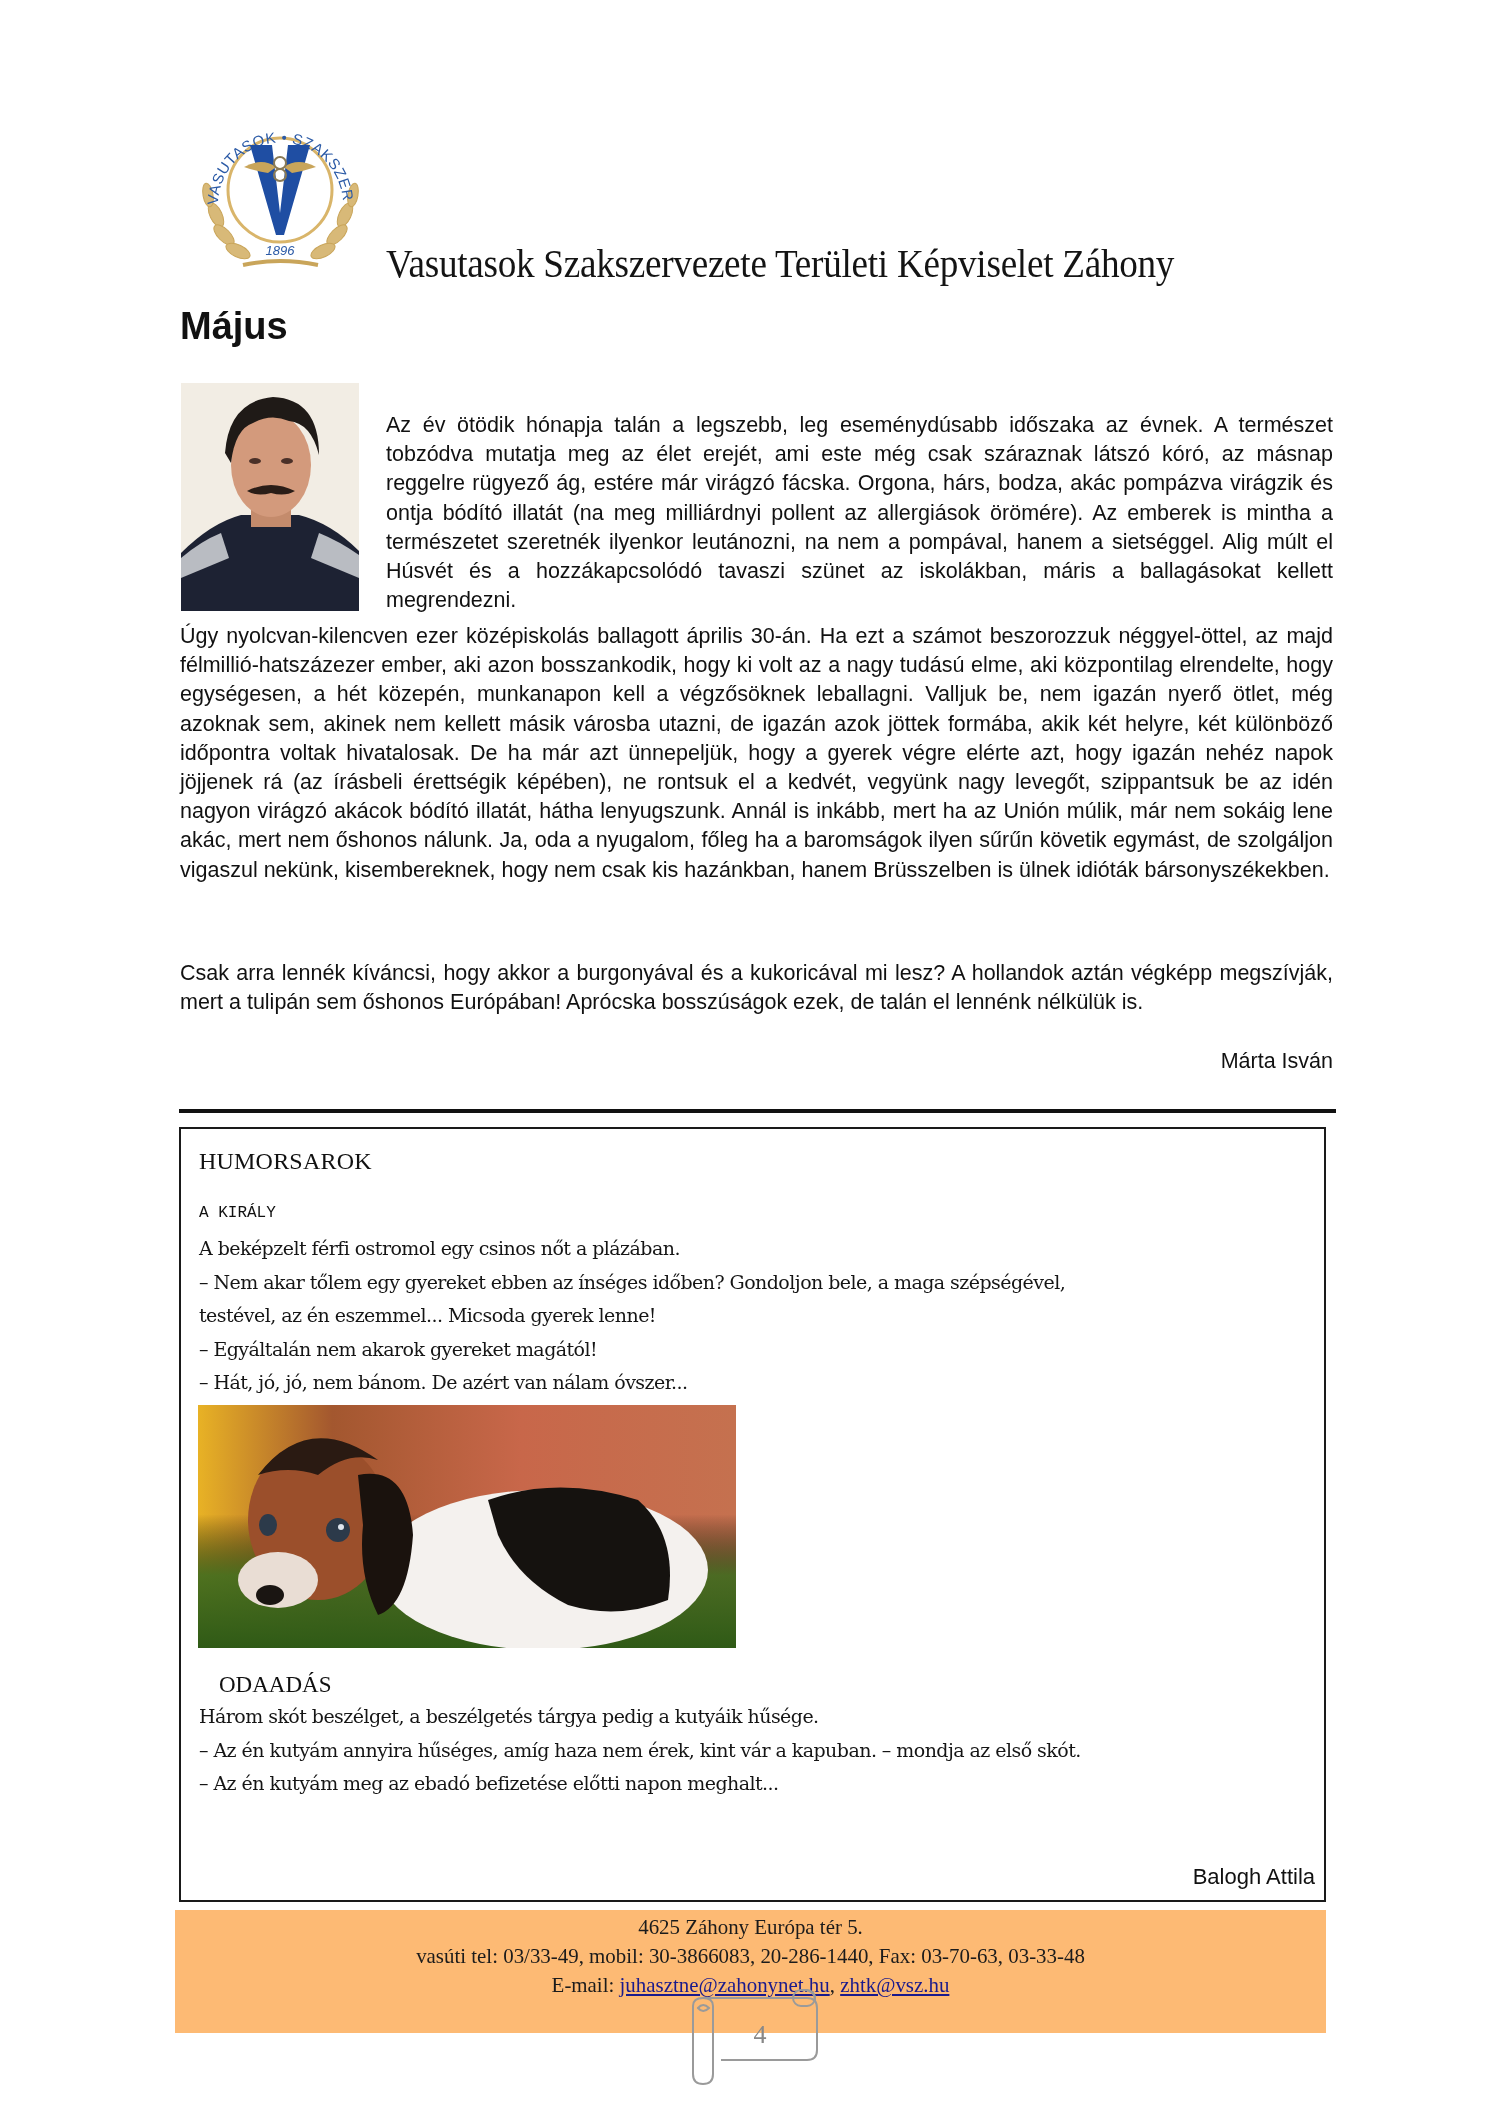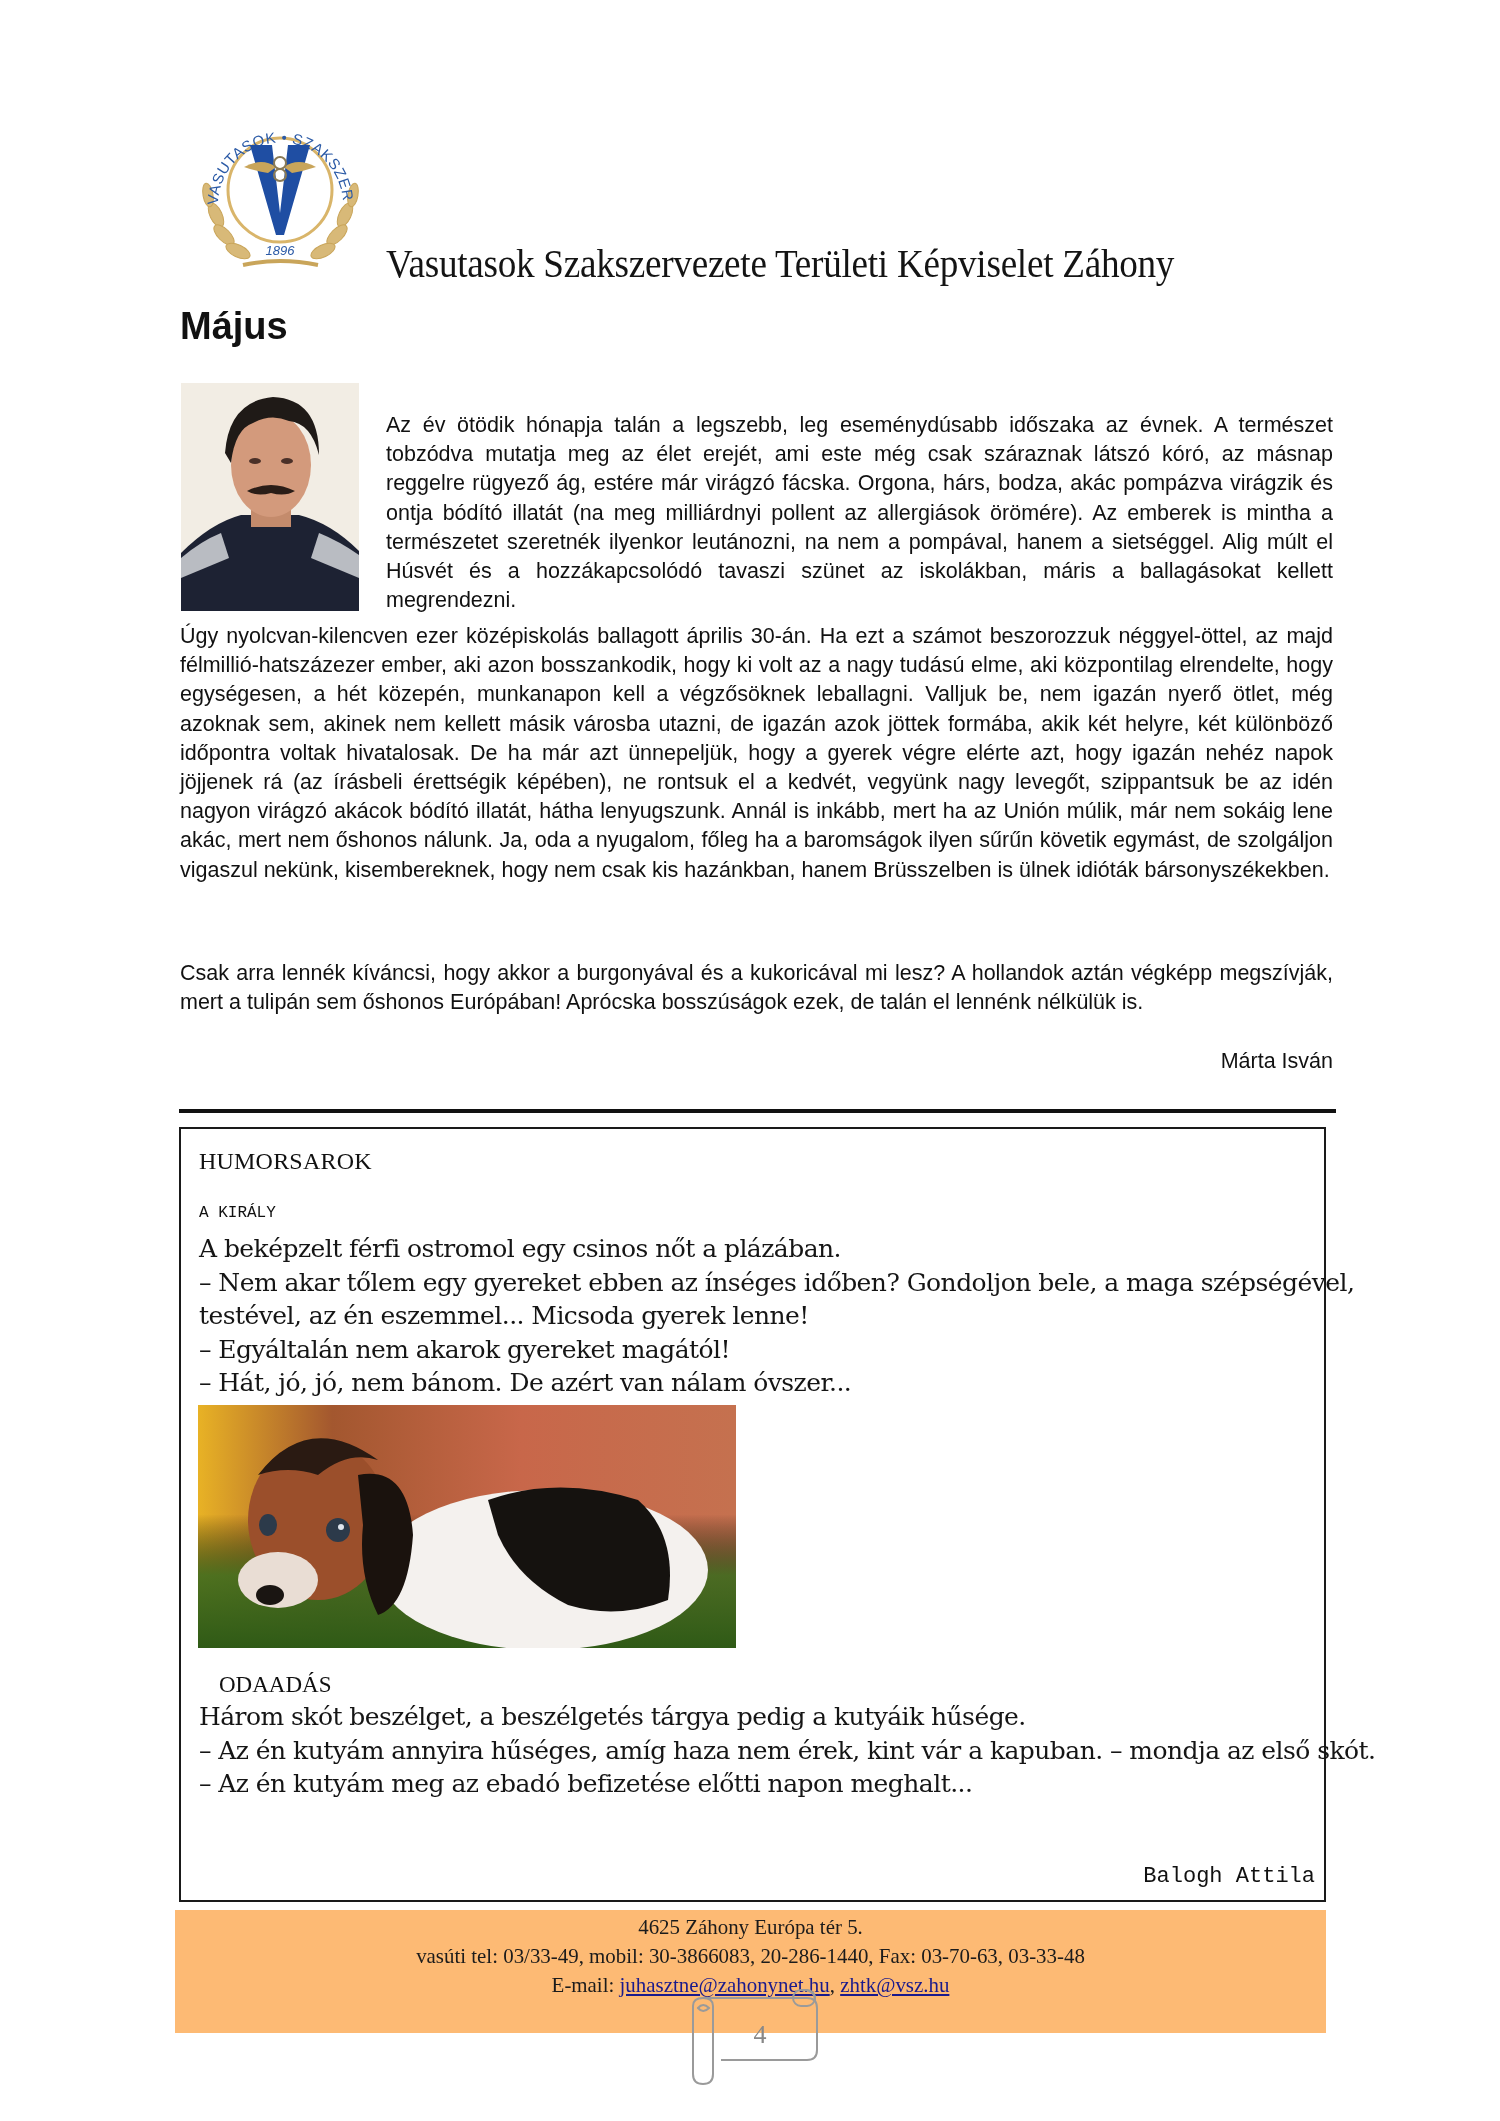--- a/index.html
+++ b/index.html
@@ -26,28 +26,28 @@
   #author-photo { left: 181px; top: 383px; width: 178px; height: 228px; overflow: hidden; background: #f3efe8; }
   #para1 { left: 386px; top: 369px; width: 947px; margin-top: 42px; }
   #para2 { left: 180px; top: 622px; width: 1153px; }
   #para3 { left: 180px; top: 959px; width: 1153px; }
   #signature { left: 1000px; top: 1047px; width: 333px; text-align: right; font-family: "Liberation Sans", sans-serif; font-size: 21.5px; line-height: 29px; color: #111; }
 
   #divider { left: 179px; top: 1109px; width: 1157px; height: 4px; background: #111; }
 
   
   #humor-box { left: 179px; top: 1127px; width: 1143px; height: 771px; border: 2px solid #1a1a1a; }
-  .serif-body { font-family: "DejaVu Serif", serif; font-size: 25px; line-height: 33.5px; color: #151515; letter-spacing: -0.55px; white-space: nowrap; }
+  .serif-body { font-family: "DejaVu Serif", serif; font-size: 19px; line-height: 33.5px; color: #151515; letter-spacing: -0.55px; white-space: nowrap; }
   #humor-title { left: 199px; top: 1145px; font-family: "Liberation Serif", serif; font-size: 24px; line-height: 32px; letter-spacing: 0.2px; }
   #joke1-title { left: 199px; top: 1197px; font-family: Liberation Mono, monospace; font-size: 16px; line-height: 32px; }
   #joke1-lines { left: 199px; top: 1232px; width: 1120px; }
   #dog-photo { left: 198px; top: 1405px; width: 538px; height: 243px; overflow: hidden; }
   #joke2-title { left: 199px; top: 1669px; font-family: "Liberation Serif", serif; font-size: 23px; line-height: 32px; margin-left: 20px; }
   #joke2-lines { left: 199px; top: 1700px; width: 1120px; }
-  #joke-author { left: 1000px; top: 1862px; width: 315px; text-align: right; font-family: Liberation Mono, monospace; font-size: 22px; line-height: 30px; }
+  #joke-author { left: 1000px; top: 1862px; width: 315px; text-align: right; font-family: Liberation Sans, sans-serif; font-size: 22px; line-height: 30px; }
 
   
   #footer-band { left: 175px; top: 1910px; width: 1151px; height: 123px; background: #fdba74; }
   .footer-line { position: absolute; left: 0; width: 100%; text-align: center; font-family: "Liberation Serif", serif; font-size: 22px; line-height: 30px; color: #1b1b1b; transform: scaleX(0.95); }
   #footer-address { top: 2px; }
   #footer-phones { top: 31px; }
   #footer-email { top: 60px; }
   .email-link { color: #1a1a8c; text-decoration: underline; }
   #page-number-badge { left: 685px; top: 1988px; width: 135px; height: 98px; }
   #page-number { left: 740px; top: 2020px; width: 40px; text-align: center; font-family: "Liberation Serif", serif; font-size: 26px; color: #888; }

